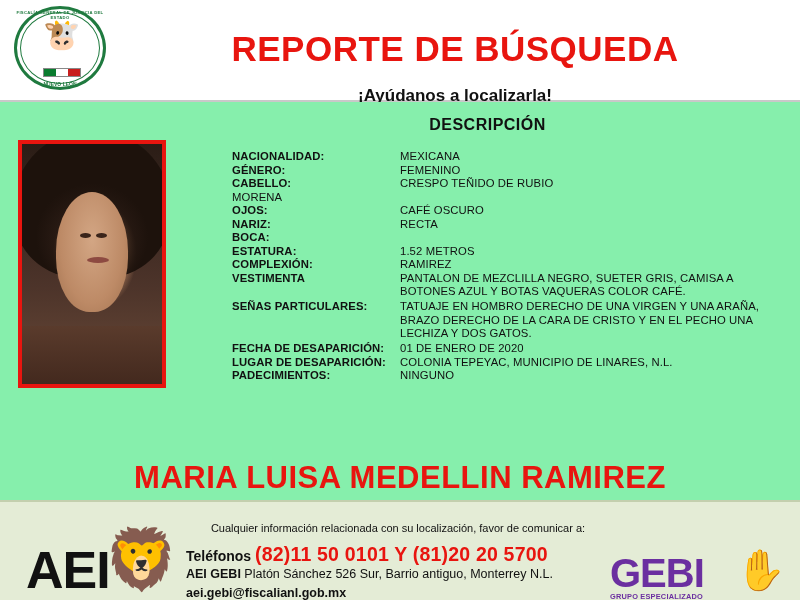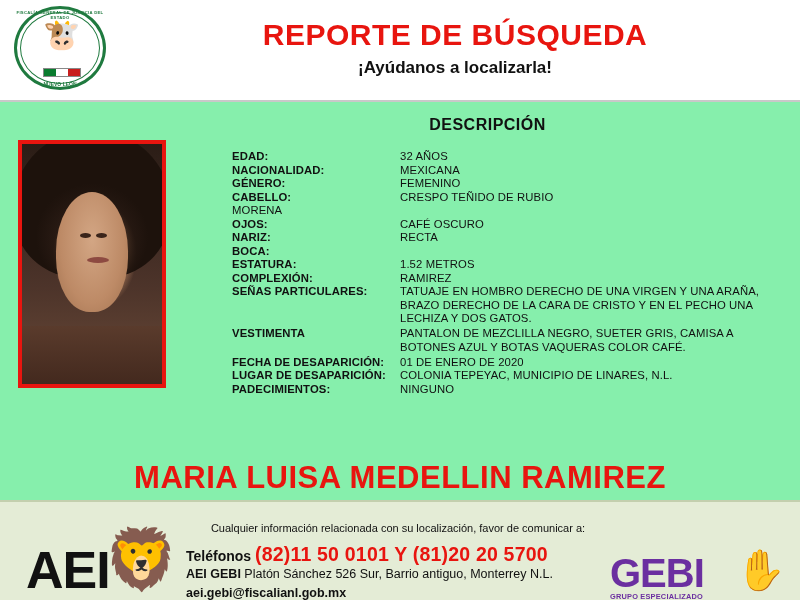--- a/index.html
+++ b/index.html
@@ -103,25 +103,25 @@
   .title-wrap {
     position: absolute;
     left: 120px;
     right: 10px;
     top: 12px;
     text-align: center;
   }
   .main-title {
     font-family: "Liberation Sans", sans-serif;
     font-weight: bold;
-    font-size: 30px;
+    font-size: 35px;
     line-height: 46px;
     color: #e8150f;
     letter-spacing: 0.5px;
-    margin: 0;
+    margin: 14px;
   }
   .sub-title {
     font-size: 17px;
     font-weight: bold;
     color: #111111;
   }
 
   
   .body-area {
     position: relative;
@@ -380,24 +380,20 @@
           <div class="photo-mouth"></div>
         </div>
         <div class="photo-body"></div>
       </div>
     </div>
 
     <div class="desc-heading">DESCRIPCIÓN</div>
 
     <div class="desc-table">
       <div class="row">
-        <div class="k">EDAD:</div>
-        <div class="v">32 AÑOS</div>
-      </div>
-      <div class="row">
         <div class="k">NACIONALIDAD:</div>
         <div class="v">MEXICANA</div>
       </div>
       <div class="row">
         <div class="k">GÉNERO:</div>
         <div class="v">FEMENINO</div>
       </div>
       <div class="row">
         <div class="k">CABELLO:</div>
         <div class="v">CRESPO TEÑIDO DE RUBIO</div>
@@ -416,28 +412,28 @@
       <div class="row">
         <div class="k">BOCA:</div>
       </div>
       <div class="row">
         <div class="k">ESTATURA:</div>
         <div class="v">1.52 METROS</div>
       </div>
       <div class="row">
         <div class="k">COMPLEXIÓN:</div>
         <div class="v">RAMIREZ</div>
+      </div>
+      <div class="row multi">
+        <div class="k">VESTIMENTA</div>
+        <div class="v">PANTALON DE MEZCLILLA NEGRO, SUETER GRIS, CAMISA A BOTONES AZUL Y BOTAS VAQUERAS COLOR CAFÉ.</div>
       </div>
       <div class="row multi">
         <div class="k">SEÑAS PARTICULARES:</div>
         <div class="v">TATUAJE EN HOMBRO DERECHO DE UNA VIRGEN Y UNA ARAÑA, BRAZO DERECHO DE LA CARA DE CRISTO Y EN EL PECHO UNA LECHIZA Y DOS GATOS.</div>
-      </div>
-      <div class="row multi">
-        <div class="k">VESTIMENTA</div>
-        <div class="v">PANTALON DE MEZCLILLA NEGRO, SUETER GRIS, CAMISA A BOTONES AZUL Y BOTAS VAQUERAS COLOR CAFÉ.</div>
       </div>
       <div class="row">
         <div class="k">FECHA DE DESAPARICIÓN:</div>
         <div class="v">01 DE  ENERO DE 2020</div>
       </div>
       <div class="row">
         <div class="k">LUGAR DE DESAPARICIÓN:</div>
         <div class="v">COLONIA TEPEYAC, MUNICIPIO DE LINARES, N.L.</div>
       </div>
       <div class="row">

